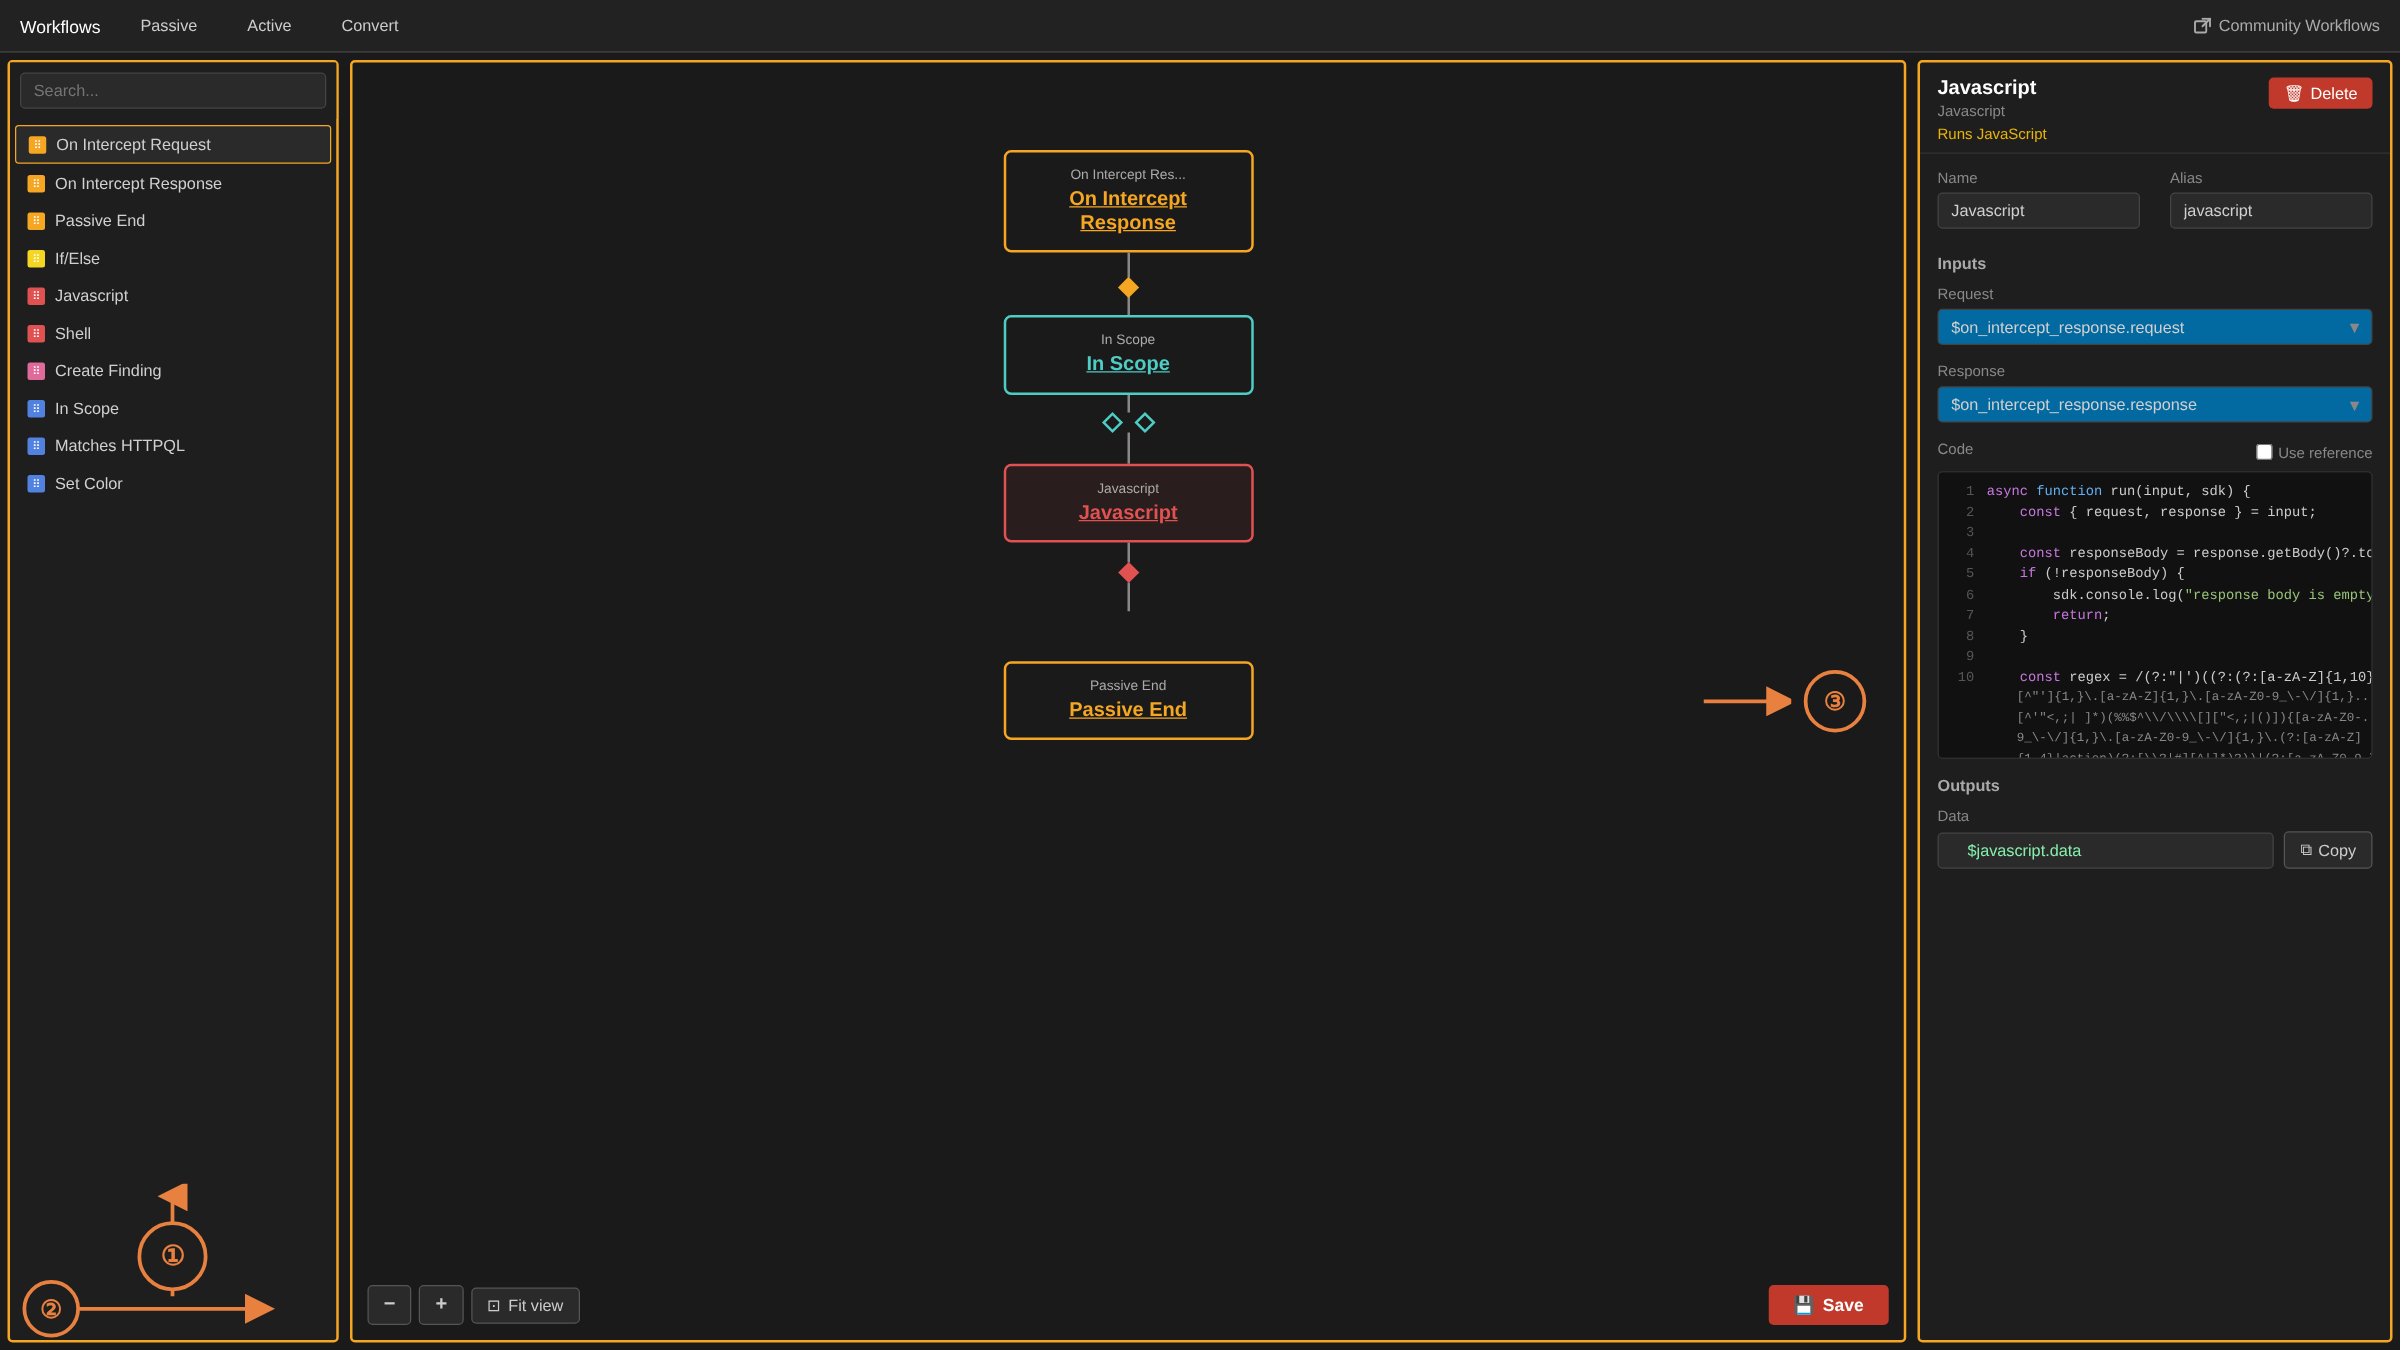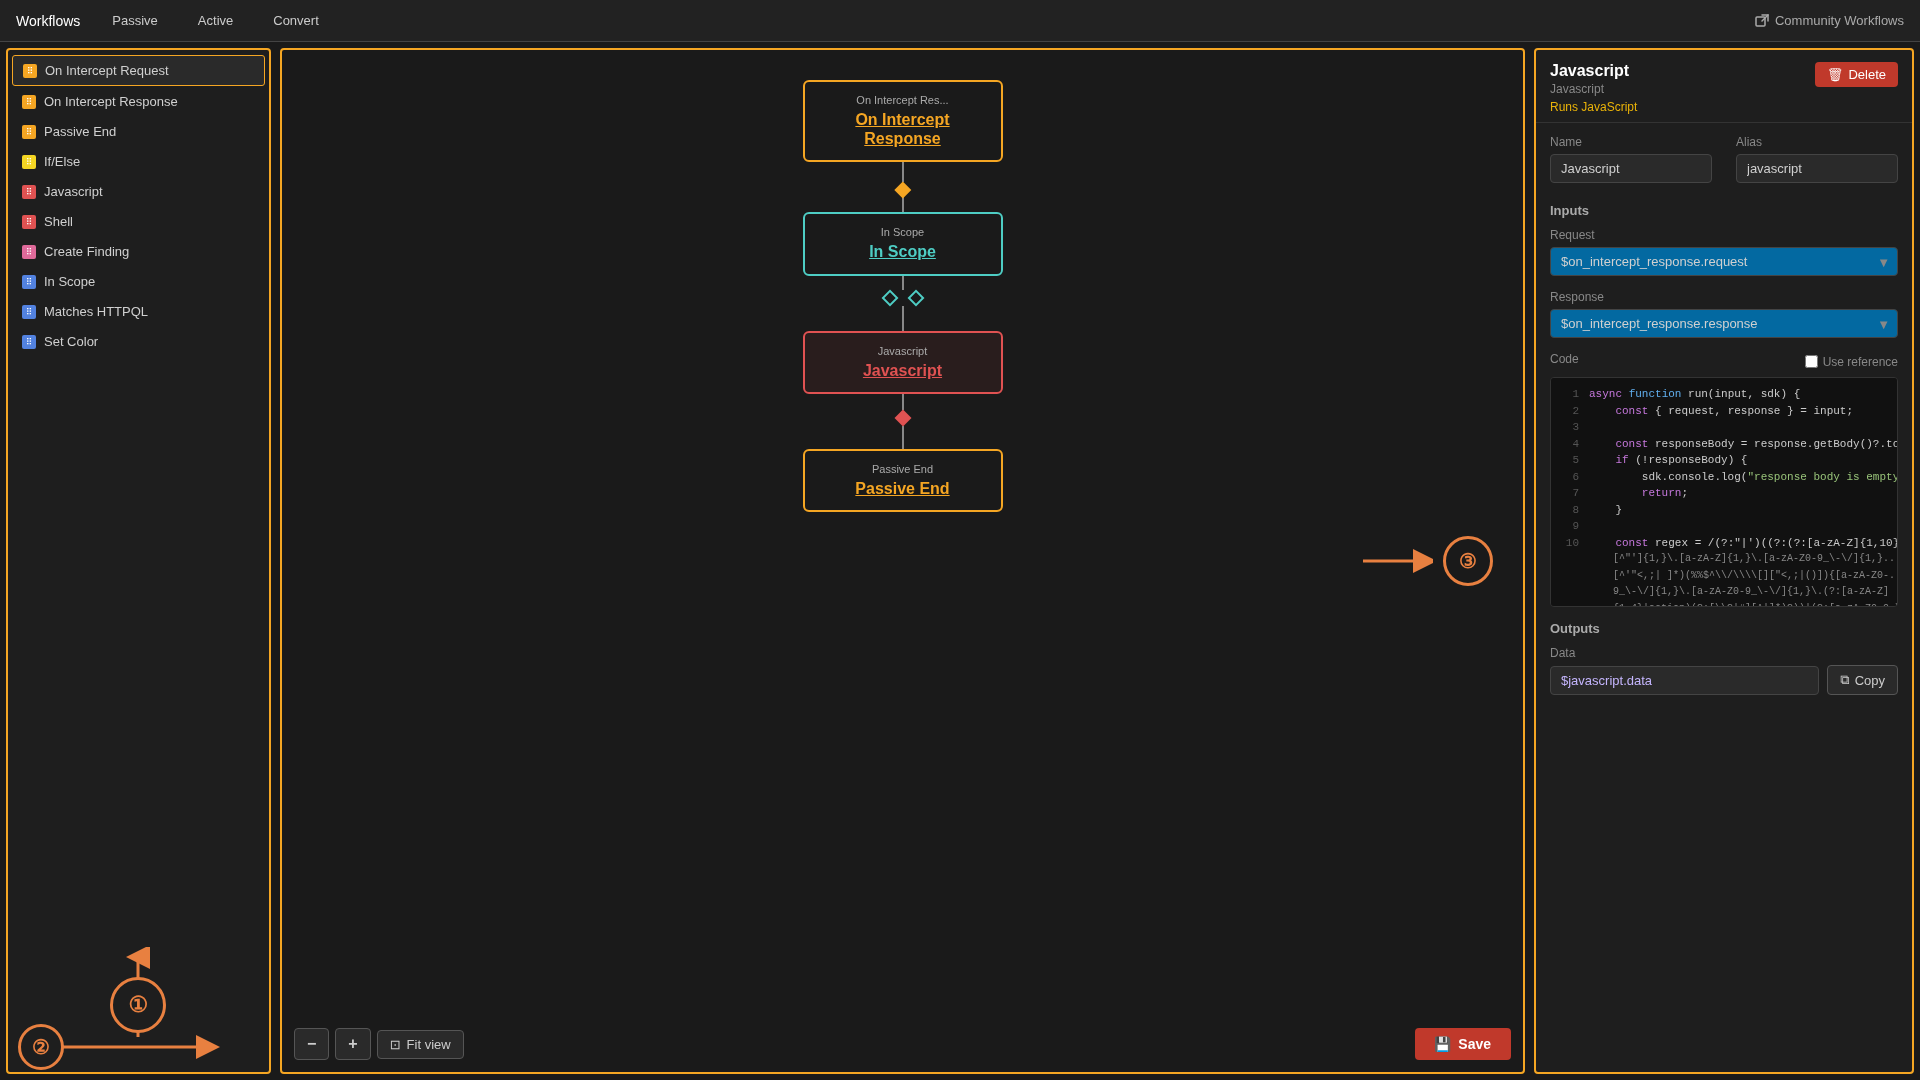--- a/index.html
+++ b/index.html
@@ -124,21 +124,21 @@
       font-size: 11px;
       color: #aaa;
       margin-bottom: 4px;
     }
     .node-label {
       font-size: 16px;
       font-weight: 600;
       line-height: 1.2;
       text-decoration: underline;
     }
-    .node-orange { border-color: #f5a623; color: #f5a623; }
+    .node-orange { border-color: #f5a623; color: #f5a623; margin-top: 40px; }
     .node-cyan { border-color: #4ecdc4; color: #4ecdc4; }
     .node-red { border-color: #e05252; color: #e05252; background: rgba(224,82,82,0.08); }
 
     
     .canvas-toolbar {
       position: absolute;
       bottom: 12px;
       left: 12px;
       display: flex;
       gap: 6px;
@@ -330,22 +330,22 @@
     .output-row {
       display: flex;
       align-items: center;
       gap: 8px;
     }
     .output-input {
       flex: 1;
       background: #2a2a2a;
       border: 1px solid #444;
       border-radius: 4px;
-      color: #c4b5fd;
-      padding: 6px 10px;
+      color: #86efac;
+      padding: 6px 23px;
       font-size: 13px;
       outline: none;
     }
     .copy-btn {
       background: #2a2a2a;
       border: 1px solid #555;
       border-radius: 4px;
       color: #ccc;
       padding: 6px 12px;
       cursor: pointer;
@@ -370,20 +370,23 @@
         <path d="M7 1h6v6" stroke="#aaa" stroke-width="1.5" stroke-linecap="round"></path>
         <path d="M7 7L13 1" stroke="#aaa" stroke-width="1.5" stroke-linecap="round"></path>
       </svg>
     <span>Community Workflows</span>
   </div>
 </div>
 
 <div class="main-layout">
 
   <div class="sidebar">
+    <div class="sidebar-search">
+      <input type="text" placeholder="Search..." style="">
+    </div>
     <div class="sidebar-list">
       <div class="sidebar-item active-item">
         <div class="sidebar-item-icon icon-orange">⠿</div>
         <span class="sidebar-item-label">On Intercept Request</span>
       </div>
       <div class="sidebar-item">
         <div class="sidebar-item-icon icon-orange">⠿</div>
         <span class="sidebar-item-label">On Intercept Response</span>
       </div>
       <div class="sidebar-item">

